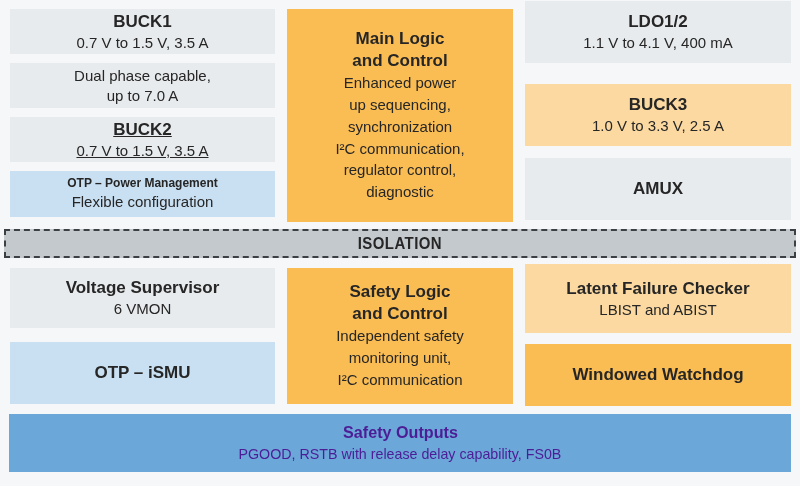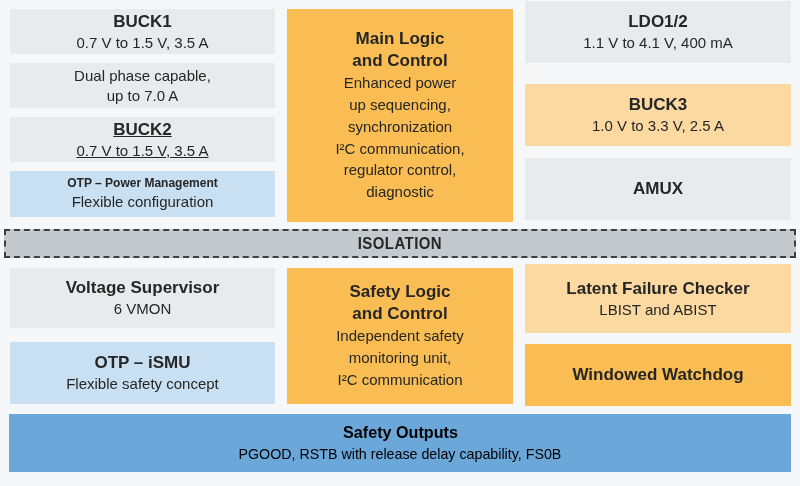--- a/index.html
+++ b/index.html
@@ -41,21 +41,21 @@
   }
   .isolation .t{transform:scaleX(0.88);letter-spacing:0.5px;}
   
   .b-vs{top:268px;height:60px;}
   .b-otpismu{top:342px;height:62px;}
   .b-safelogic{top:268px;height:136px;}
   .b-lfc{top:264px;height:69px;align-items:center;}
   .b-ww{top:344px;height:62px;}
   
   .b-safeout{
-    left:9px;top:414px;width:782px;height:58px;background:#6ca7da;color:#000000;
+    left:9px;top:414px;width:782px;height:58px;background:#6ca7da;color:#4c1d95;
   }
   .b-safeout .t,.b-safeout .s{transform:scaleX(0.95);}
 </style>
 </head>
 <body>
 
 <div class="page">
 
   <div class="box gray c-left b-buck1">
     <div class="t">BUCK1</div>
@@ -106,21 +106,20 @@
     <div class="t">ISOLATION</div>
   </div>
 
   <div class="box gray c-left b-vs">
     <div class="t">Voltage Supervisor</div>
     <div class="s">6 VMON</div>
   </div>
 
   <div class="box blue c-left b-otpismu">
     <div class="t">OTP – iSMU</div>
-    <div class="s">Flexible safety concept</div>
   </div>
 
   <div class="box orange c-mid b-safelogic big-body">
     <div class="t">Safety Logic</div>
     <div class="t">and Control</div>
     <div class="s">Independent safety</div>
     <div class="s">monitoring unit,</div>
     <div class="s">I²C communication</div>
   </div>
 

